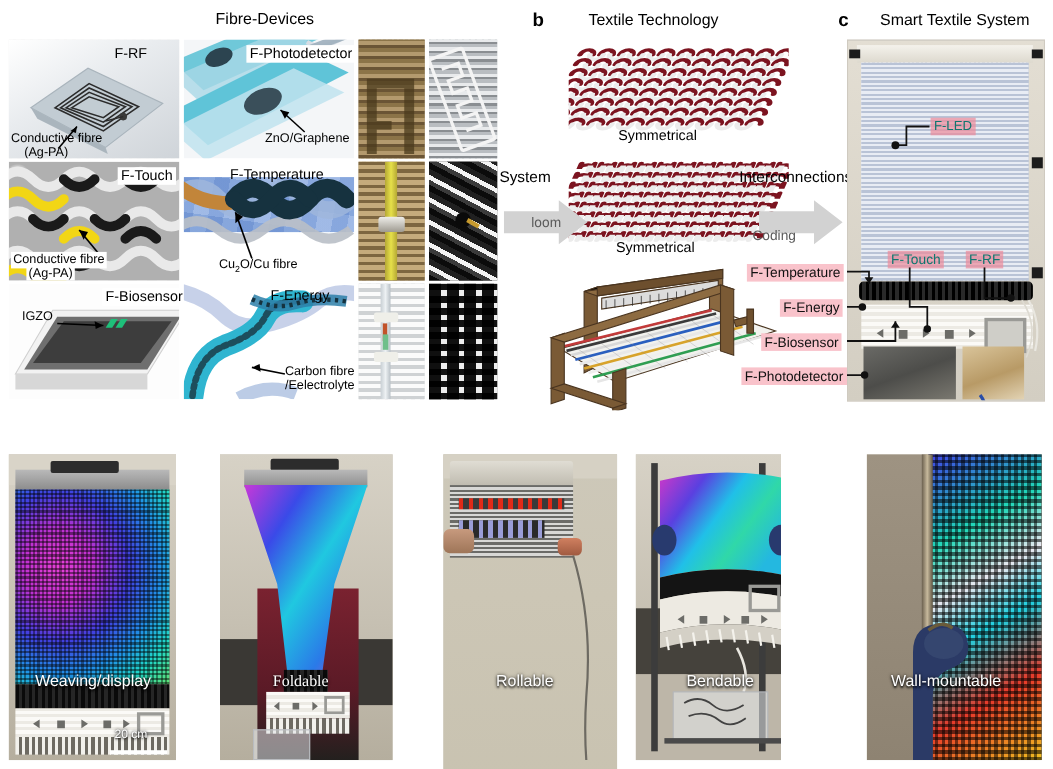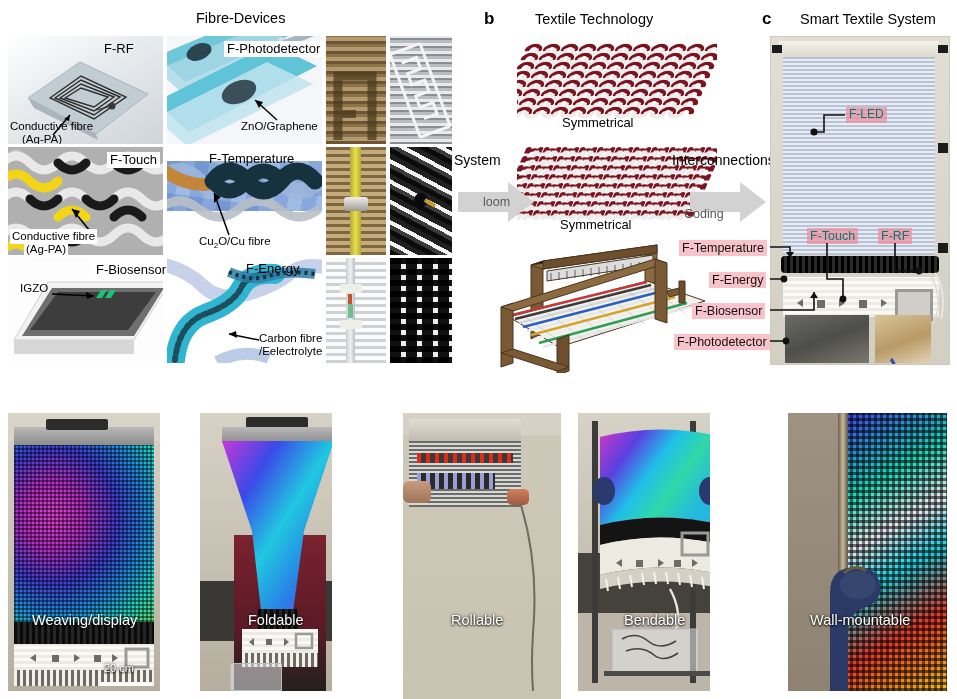--- a/index.html
+++ b/index.html
@@ -564,21 +564,21 @@
           </g>
           <rect x="112" y="5" width="22" height="18" fill="none" stroke="#9a9a96" stroke-width="3"></rect>
         </svg>
       </div>
       <div class="fringe" style="left:6px;top:257px;width:140px;height:16px;"></div>
       <div class="scalebar" style="left:92px;top:269px;width:52px;"></div>
       <div class="wht-caption" style="left:24px;top:199px;">Weaving/display</div>
       <div class="wht-caption" style="left:96px;top:249px;font-size:11px;">20 cm</div>
     </div>
 
-    <div class="bphoto" style="left:200px;top:413px;width:132px;height:278px;">
+    <div class="bphoto" style="left:200px;top:413px;width:157px;height:278px;font-family:Liberation Serif, serif;">
       <div class="lab-wall"></div>
       <div style="position:absolute;left:0;top:168px;width:100%;height:60px;background:#3a3834;"></div>
       <div style="position:absolute;left:46px;top:4px;width:62px;height:11px;background:#2c2c2c;border-radius:2px;"></div>
       <div class="grey-head" style="left:22px;top:14px;width:112px;height:16px;"></div>
 
       <div style="position:absolute;left:34px;top:122px;width:92px;height:156px;
                   background:linear-gradient(180deg,#7a2230 0%,#5a1a26 60%,#23201e 100%);"></div>
 
       <svg width="157" height="278" style="position:absolute;left:0;top:0;">
         <defs>

